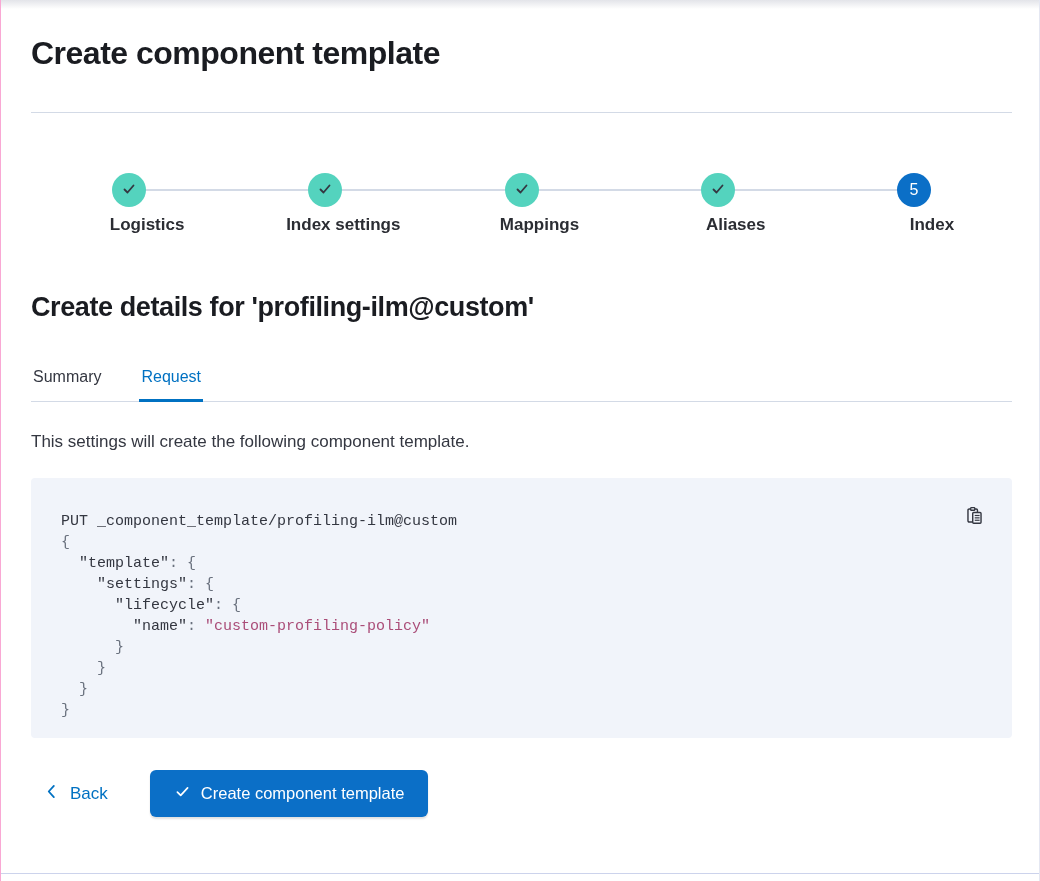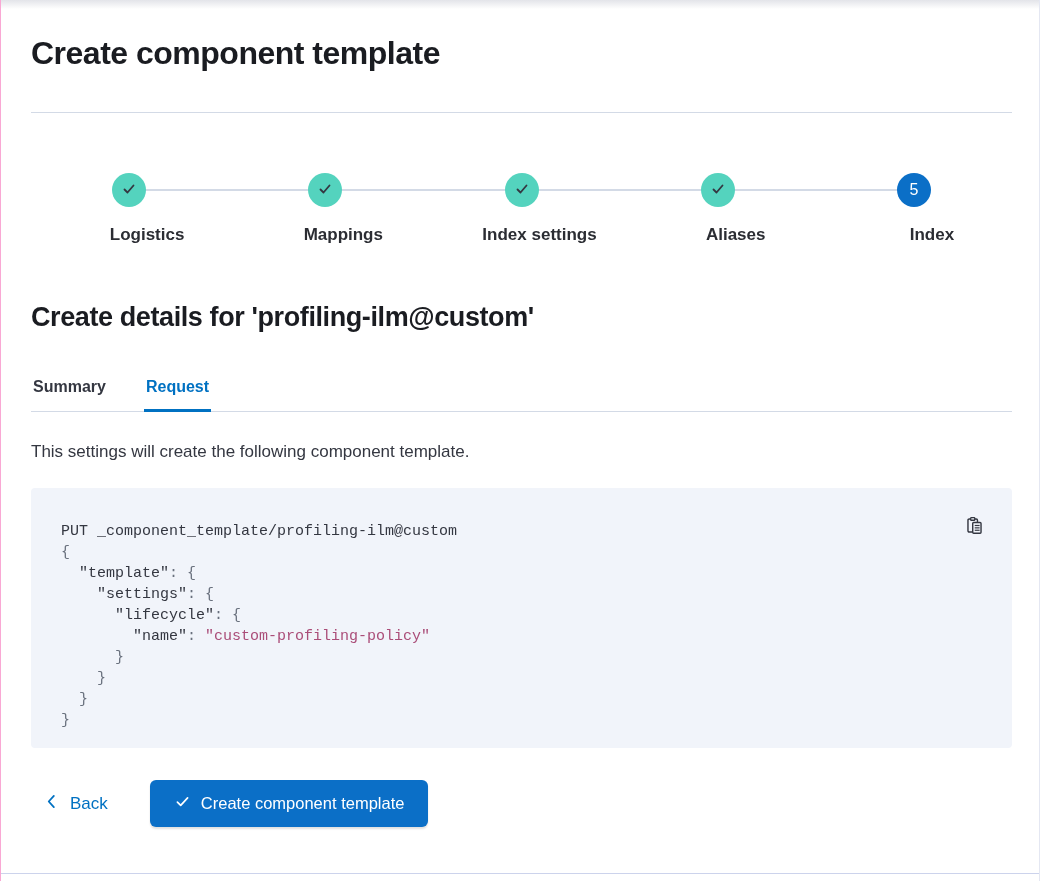--- a/index.html
+++ b/index.html
@@ -62,36 +62,36 @@
     width:34px;height:34px;border-radius:50%;
     display:flex;align-items:center;justify-content:center;
     position:relative;z-index:1;
   }
   .step-circle.complete{background:var(--step-complete-teal);}
   .step-circle.current{
     background:var(--primary-blue);color:#fff;
     font-size:16px;font-weight:500;
   }
   .step-label{
-    margin-top:18px;font-size:17px;font-weight:700;
+    margin-top:8px;font-size:17px;font-weight:700;
     color:#2b2d33;line-height:1.2;padding-left:36px;
   }
 
   h2.review-heading{
     margin-top:56px;font-size:27px;font-weight:700;
     color:var(--text-dark);letter-spacing:-0.4px;
   }
 
   
   .tabs{
     margin-top:44px;display:flex;gap:36px;
     border-bottom:1px solid var(--divider);
   }
   .tab{
-    font-size:16px;font-weight:700;color:var(--text-body);
+    font-size:16px;font-weight:400;color:var(--text-body);
     padding:0 2px 13px 2px;cursor:pointer;background:none;border:none;
     font-family:inherit;line-height:1.2;
     border-bottom:3px solid transparent;margin-bottom:-1px;
   }
   .tab.active{
     color:var(--link-blue);
     border-bottom-color:var(--link-blue);
   }
 
   p.request-description{
@@ -166,32 +166,32 @@
       </button>
 
       <button class="step">
         <span class="step-circle complete">
           <span>
             <svg width="16" height="16" viewBox="0 0 16 16">
                 <path d="M3.5 8.5 L6.5 11.5 L12.5 4.5" fill="none" stroke="#343741" stroke-width="1.8" stroke-linecap="round" stroke-linejoin="round"></path>
               </svg>
           </span>
         </span>
+        <span class="step-label">Index settings</span>
+      </button>
+
+      <button class="step">
+        <span class="step-circle complete">
+          <span>
+            <svg width="16" height="16" viewBox="0 0 16 16">
+                <path d="M3.5 8.5 L6.5 11.5 L12.5 4.5" fill="none" stroke="#343741" stroke-width="1.8" stroke-linecap="round" stroke-linejoin="round"></path>
+              </svg>
+          </span>
+        </span>
         <span class="step-label">Mappings</span>
-      </button>
-
-      <button class="step">
-        <span class="step-circle complete">
-          <span>
-            <svg width="16" height="16" viewBox="0 0 16 16">
-                <path d="M3.5 8.5 L6.5 11.5 L12.5 4.5" fill="none" stroke="#343741" stroke-width="1.8" stroke-linecap="round" stroke-linejoin="round"></path>
-              </svg>
-          </span>
-        </span>
-        <span class="step-label">Index settings</span>
       </button>
 
       <button class="step">
         <span class="step-circle complete">
           <span>
             <svg width="16" height="16" viewBox="0 0 16 16">
                 <path d="M3.5 8.5 L6.5 11.5 L12.5 4.5" fill="none" stroke="#343741" stroke-width="1.8" stroke-linecap="round" stroke-linejoin="round"></path>
               </svg>
           </span>
         </span>

